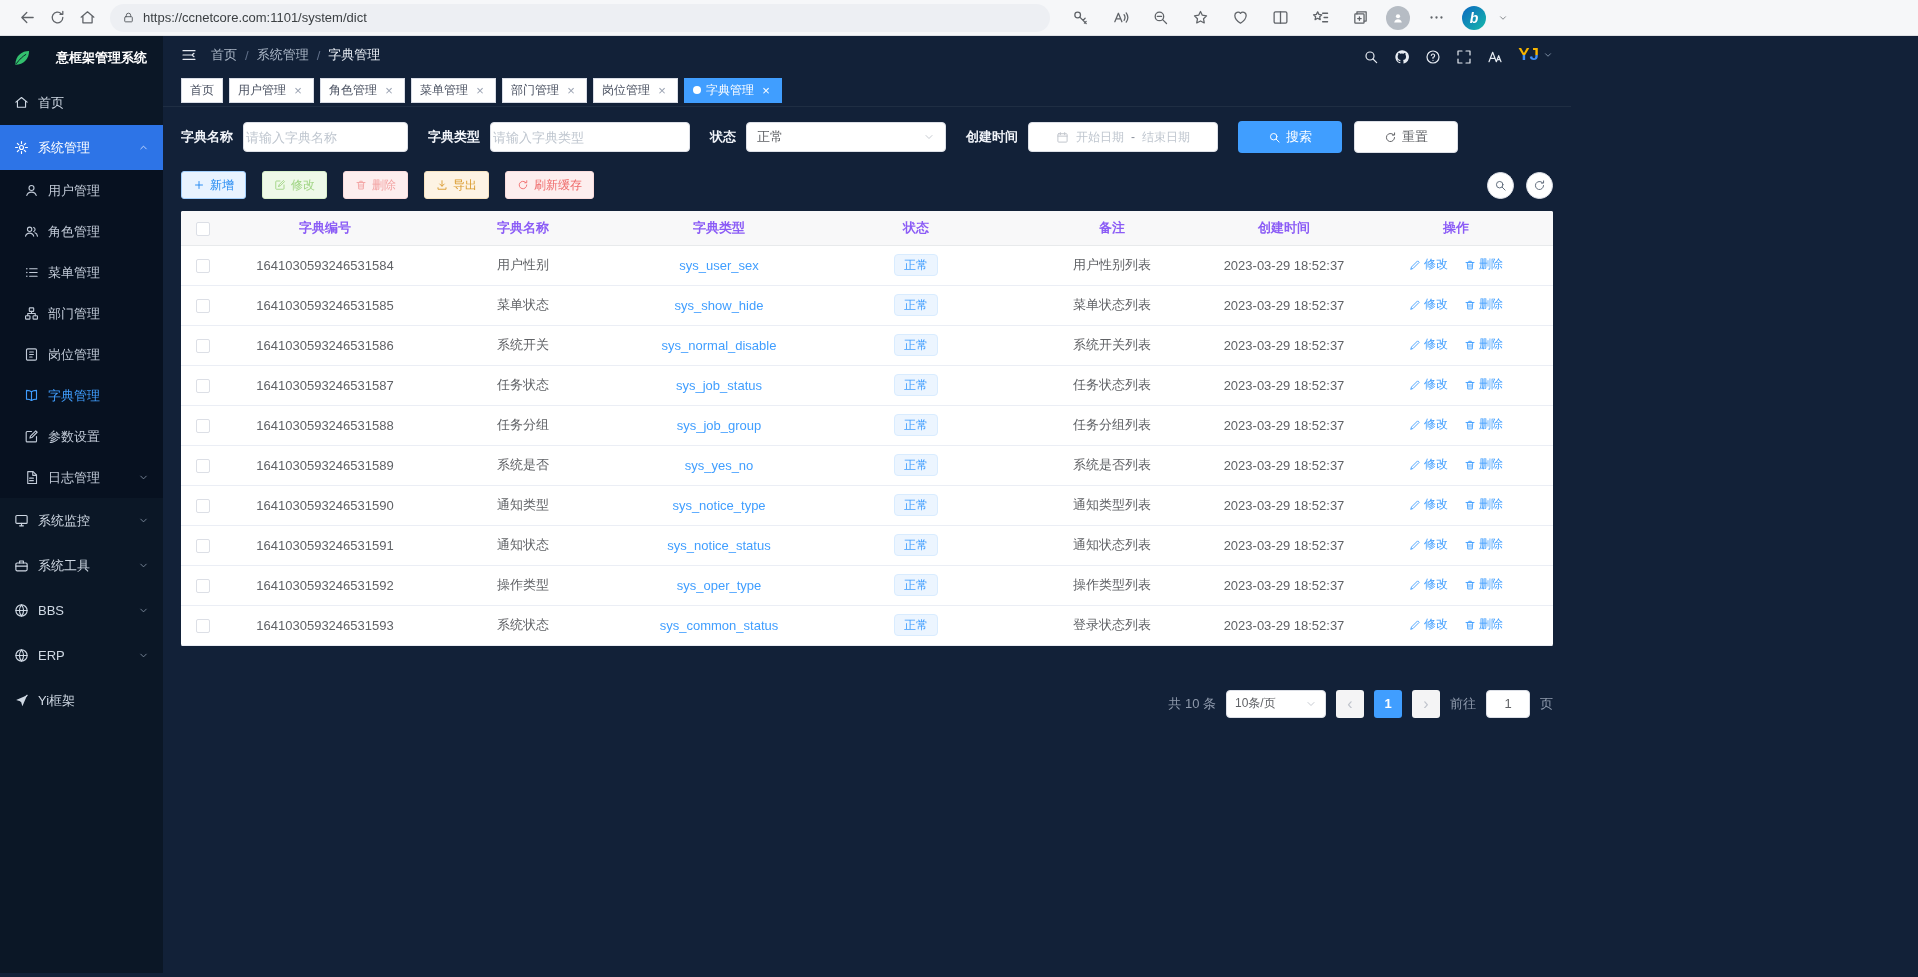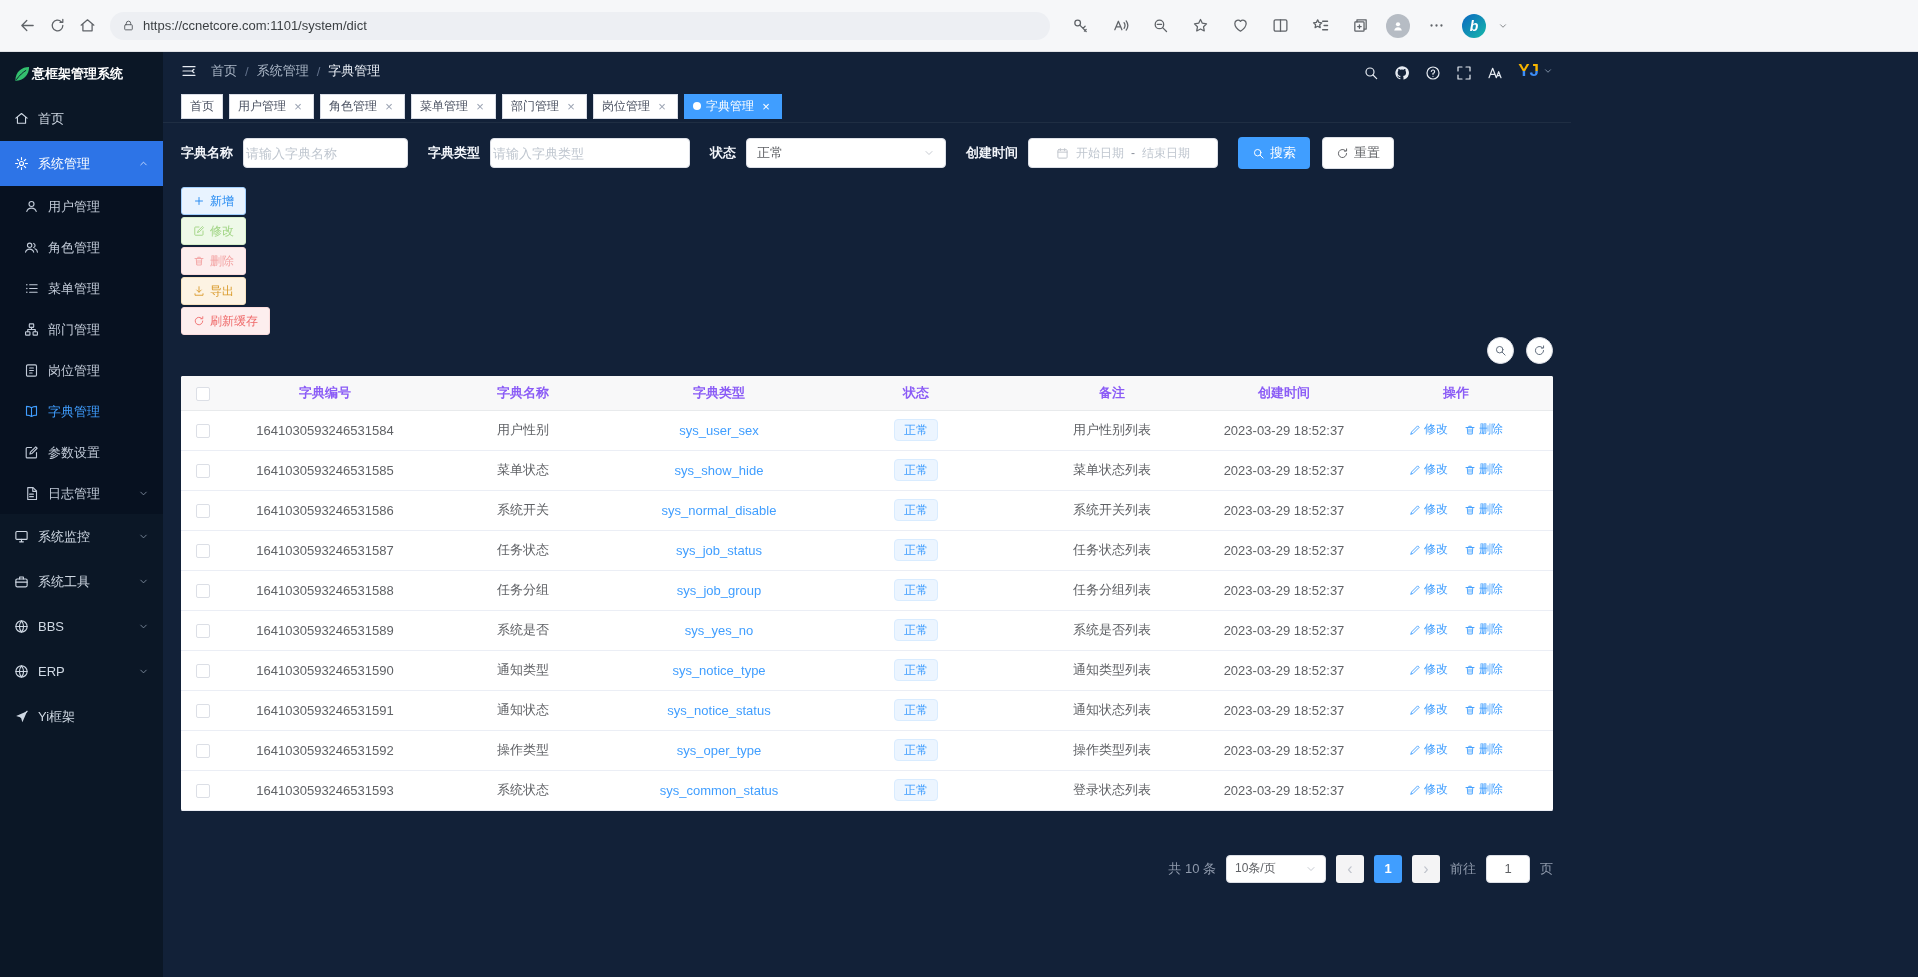--- a/index.html
+++ b/index.html
@@ -5,21 +5,21 @@
   * { box-sizing: border-box; margin: 0; padding: 0; }
   html,body { width:1918px; height:977px; }
   body {
     font-family: "Liberation Sans","DejaVu Sans",sans-serif;
     background:#122138; overflow:hidden;
   }
   svg.ic { width:16px; height:16px; fill:none; stroke:currentColor; stroke-width:1.8;
            stroke-linecap:round; stroke-linejoin:round; flex:none; }
 
   
-  .browser { height:52px; background:#f6f7f9; border-bottom:1px solid #dfe1e5;
+  .browser { height:36px; background:#f6f7f9; border-bottom:1px solid #dfe1e5;
              display:flex; align-items:center; padding:0 12px; }
   .bicon { width:30px; height:30px; border-radius:6px; display:flex; align-items:center;
            justify-content:center; color:#5f6368; cursor:pointer; flex:none; }
   .bicon .ic { width:17px; height:17px; }
   .addr { width:940px; height:28px; background:#edeff3; border-radius:14px; display:flex;
           align-items:center; padding:0 12px; gap:8px; margin-left:8px; flex:none; }
   .addr .ic { width:13px; height:13px; color:#5f6368; }
   .url { font-size:13px; color:#3c4043; white-space:nowrap; }
   .bcluster { display:flex; align-items:center; gap:12px; margin-left:16px; }
   .bcluster .bicon { width:28px; height:28px; }
@@ -28,21 +28,21 @@
   .avatar .ic { width:14px; height:14px; }
   .bing { width:24px; height:24px; border-radius:50%;
           background:linear-gradient(135deg,#0b67c2,#16b9aa); color:#fff; font-weight:700;
           font-style:italic; font-size:14px; display:flex; align-items:center;
           justify-content:center; cursor:pointer; }
   .caret-sm { width:10px !important; height:10px !important; color:#5f6368; }
 
   
   .app { display:flex; height:937px; }
   .sidebar { width:163px; flex:none; background:#0b1726; display:flex; flex-direction:column; }
-  .logo { height:44px; display:flex; align-items:center; gap:0; padding:0 12px; flex:none; }
+  .logo { height:44px; display:flex; align-items:center; gap:24px; padding:0 12px; flex:none; }
   .leaf { width:20px; height:20px; flex:none; }
   .logo-text { color:#fff; font-size:13px; font-weight:700; white-space:nowrap; }
   #menu { flex:1; overflow:hidden; }
   .m-item { height:45px; display:flex; align-items:center; gap:9px; padding:0 14px;
             color:#cfd8e3; font-size:13px; cursor:pointer; }
   .m-item .ic, .s-item .ic { width:15px; height:15px; }
   .m-label { flex:1; white-space:nowrap; }
   .caret { width:11px !important; height:11px !important; color:#8795a8; }
   .caret.up { transform:rotate(180deg); }
   .m-active { background:#2d74e7; color:#fff; }
@@ -88,29 +88,29 @@
   .inp::placeholder { color:#bfc6cf; }
   .w165 { width:165px; } .w200 { width:200px; }
   .select { width:200px; height:30px; display:flex; align-items:center;
             justify-content:space-between; padding:0 10px; background:#fff;
             border:1px solid #dcdfe6; border-radius:4px; font-size:13px; color:#606266; cursor:pointer; }
   .caret2 { width:12px !important; height:12px !important; color:#c0c4cc; }
   .dater { width:190px; height:30px; background:#fff; border:1px solid #dcdfe6; border-radius:4px;
            display:flex; align-items:center; justify-content:center; gap:7px; font-size:12px;
            color:#bfc6cf; padding:0 8px; cursor:pointer; }
   .dater .ic { width:13px; height:13px; color:#c0c4cc; }
-  .btn { height:32px; border-radius:4px; padding:0 13px; font-size:13px; display:inline-flex;
+  .btn { height:32px; border-radius:4px; padding:0 29px; font-size:13px; display:inline-flex;
          align-items:center; gap:5px; cursor:pointer; border:1px solid transparent;
          font-family:Liberation Serif, serif; margin-right:12px; }
   .btn .ic { width:13px; height:13px; }
   .btn-primary { background:#409eff; color:#fff; }
   .btn-plain { background:#fff; border-color:#dcdfe6; color:#606266; }
 
   
-  .toolbar { display:flex; align-items:flex-start; gap:2px; padding:10px 18px 12px;flex-direction:column; }
+  .toolbar { display:flex; align-items:center; gap:16px; padding:10px 18px 12px; }
   .sbtn { height:28px; border-radius:3px; padding:0 11px; font-size:12px; display:inline-flex;
           align-items:center; gap:5px; cursor:pointer; border:1px solid; font-family:inherit; }
   .sbtn .ic { width:12px; height:12px; }
   .b-add   { background:#e8f3ff; border-color:#a3d0fd; color:#1d86f1; }
   .b-edit  { background:#eef9e8; border-color:#d8efcb; color:#9fd482; }
   .b-del   { background:#fdeeee; border-color:#fadcdc; color:#f3a3a3; }
   .b-exp   { background:#fdf3e3; border-color:#f7e3c0; color:#d99a2b; }
   .b-cache { background:#fdeeee; border-color:#fadcdc; color:#ef6a6a; }
   .tool-right { margin-left:auto; display:flex; gap:12px; }
   .circle { width:27px; height:27px; border-radius:50%; background:#fff; border:1px solid #dcdfe6;

